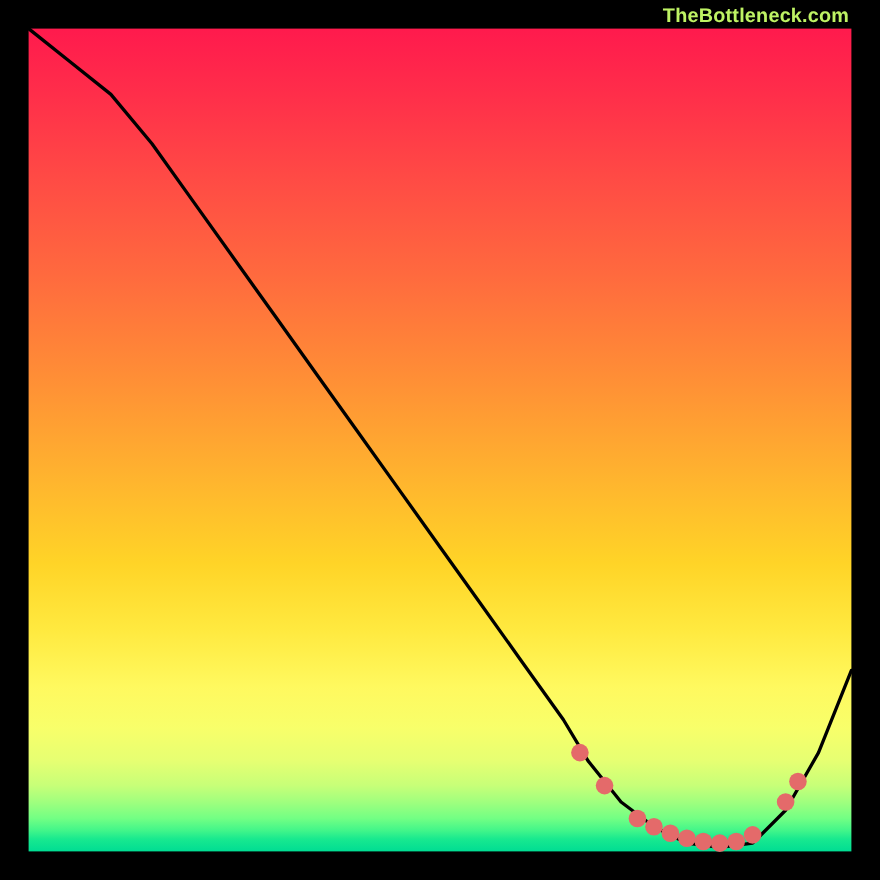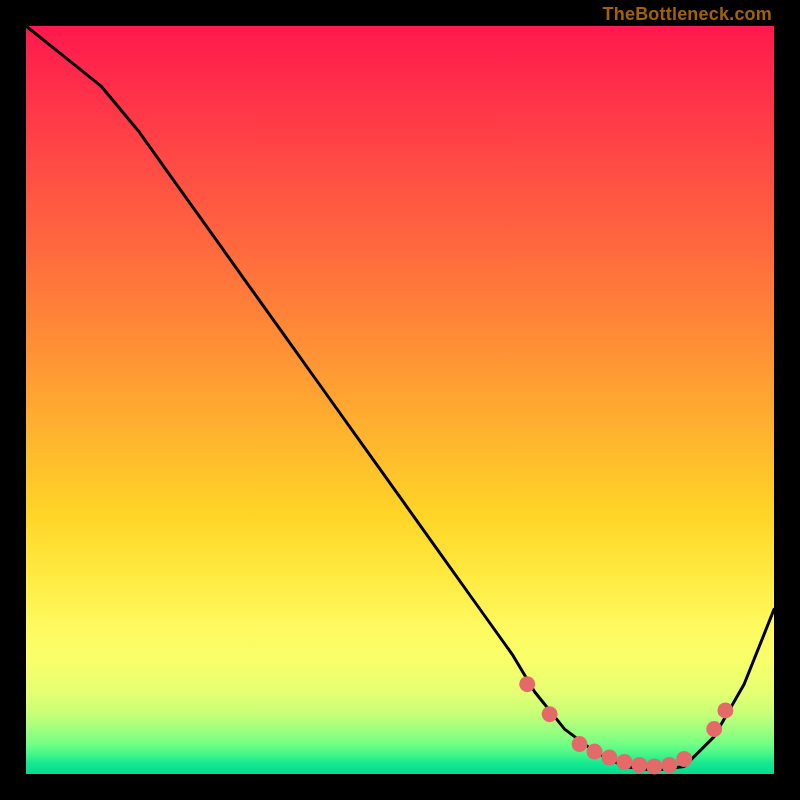--- a/index.html
+++ b/index.html
@@ -44,21 +44,21 @@
       #18e98f 98.5%,
       #00dd93 100%
     );
   }
   .credit {
     position: absolute;
     top: 4px;
     right: 28px;
     font-size: 18px;
     font-weight: 600;
-    color: #a16207;
+    color: #bef264;
     letter-spacing: 0.2px;
   }
   svg.curve {
     position: absolute;
     left: 0;
     top: 0;
     width: 748px;
     height: 748px;
     overflow: visible;
   }

